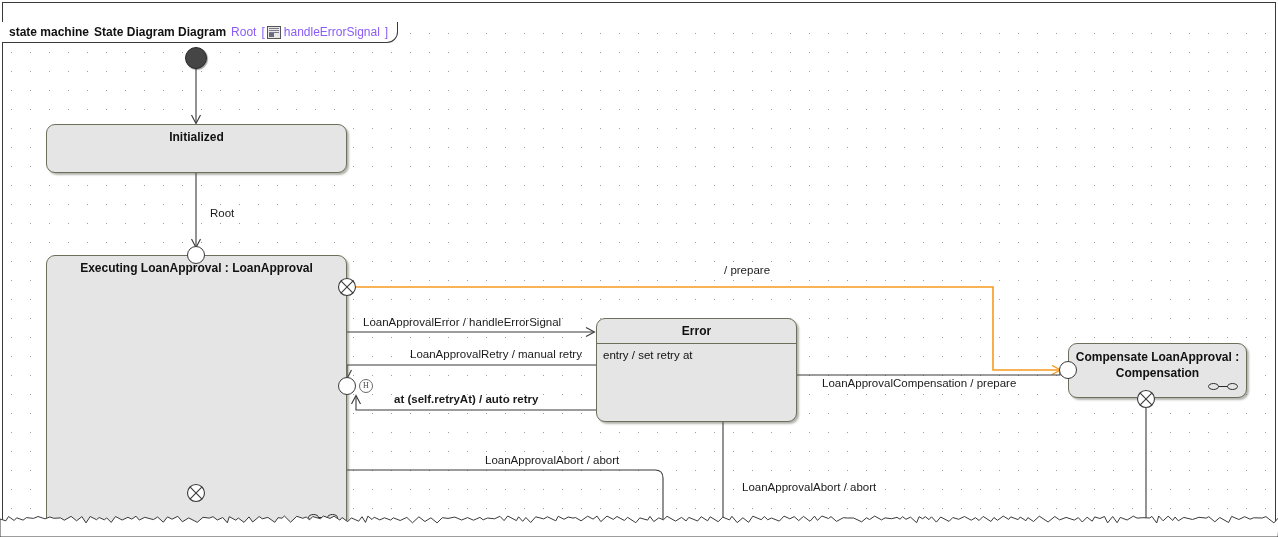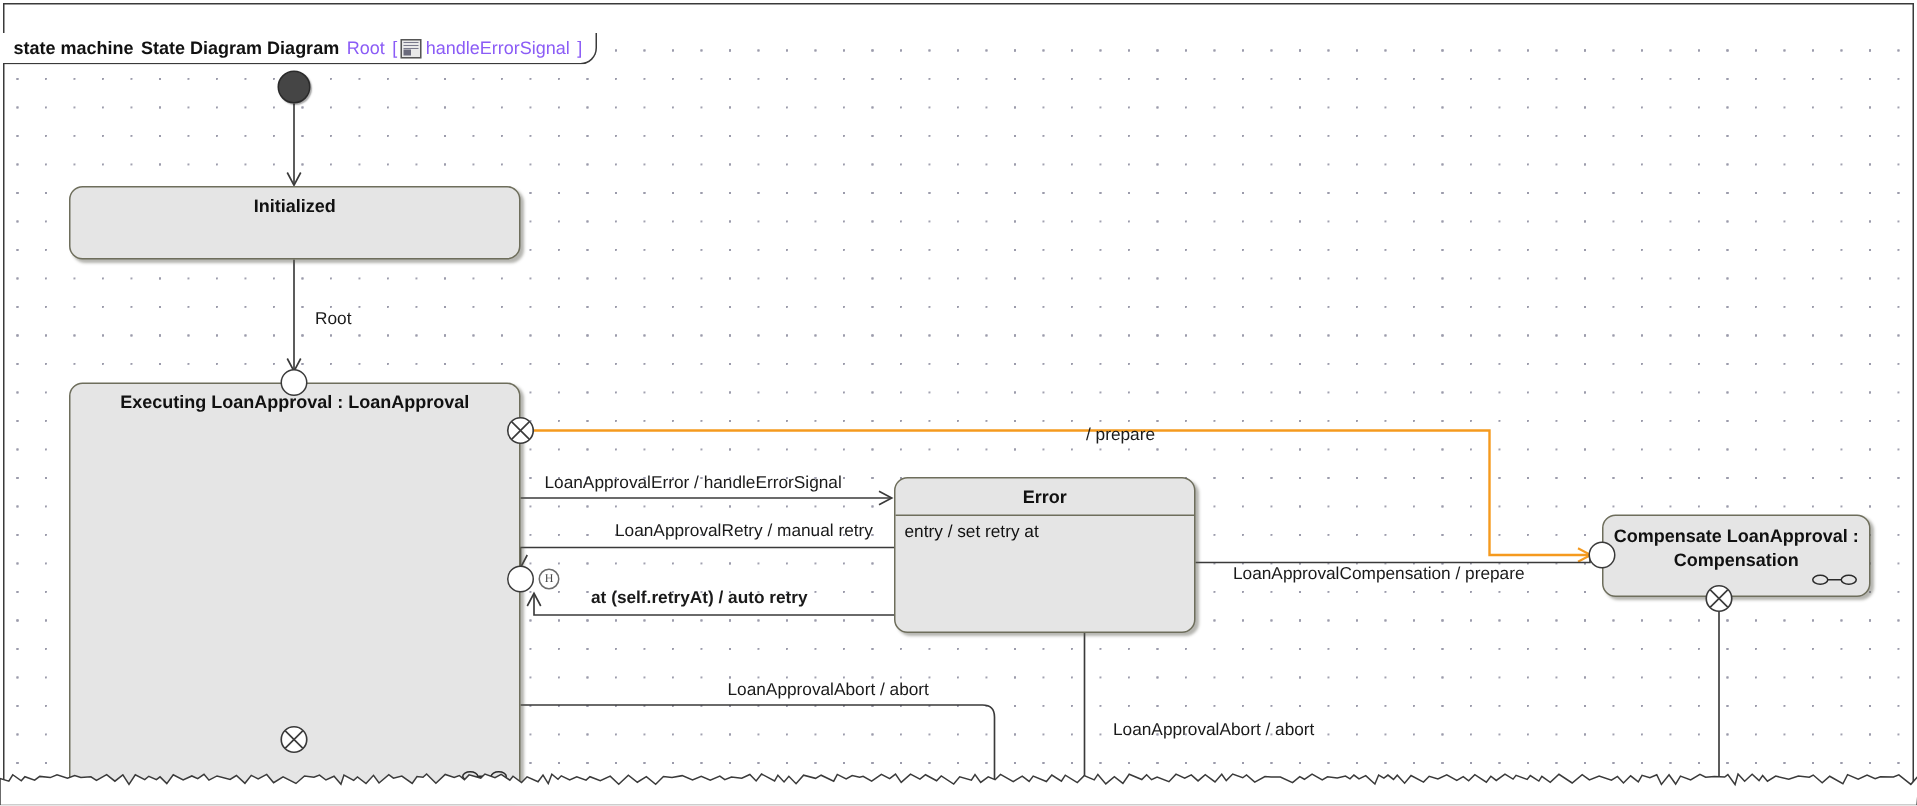--- a/index.html
+++ b/index.html
@@ -268,21 +268,21 @@
   <div class="pt-circle" style="left:1059px; top:361px; width:18px; height:18px;"></div>
 
   <svg class="pt-exit" style="left:1136px; top:389px; width:20px; height:20px;" viewBox="0 0 20 20" xmlns="http://www.w3.org/2000/svg">
     <circle cx="10" cy="10" r="8.5" fill="#ffffff" stroke="#3a3a3a" stroke-width="1.1"></circle>
     <line x1="4.2" y1="4.2" x2="15.8" y2="15.8" stroke="#3a3a3a" stroke-width="1.1"></line>
     <line x1="15.8" y1="4.2" x2="4.2" y2="15.8" stroke="#3a3a3a" stroke-width="1.1"></line>
   </svg>
 
   <div class="elabel" style="left:210px; top:207px;">Root</div>
 
-  <div class="elabel" style="left:724px; top:284px; color:#1a1a1a;">/ prepare</div>
+  <div class="elabel" style="left:724px; top:264px; color:#1a1a1a;">/ prepare</div>
 
   <div class="elabel" style="left:363px; top:316px;">LoanApprovalError / handleErrorSignal</div>
 
   <div class="elabel" style="left:374px; top:348px;padding-left:36px;">LoanApprovalRetry / manual retry</div>
 
   <div class="elabel" style="left:394px; top:393px;font-weight:bold;">at (self.retryAt) / auto retry</div>
 
   <div class="elabel" style="left:822px; top:377px;text-align:right;">LoanApprovalCompensation / prepare</div>
 
   <div class="elabel" style="left:485px; top:454px;">LoanApprovalAbort / abort</div>

